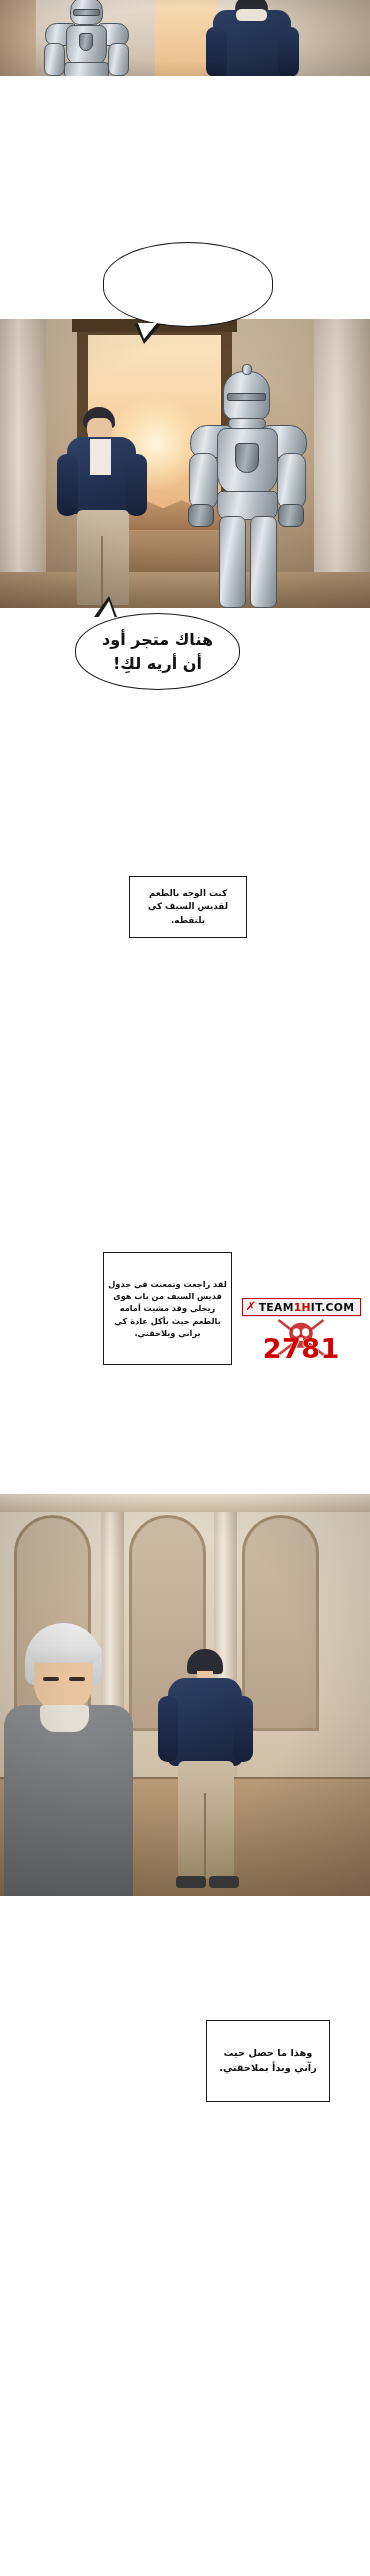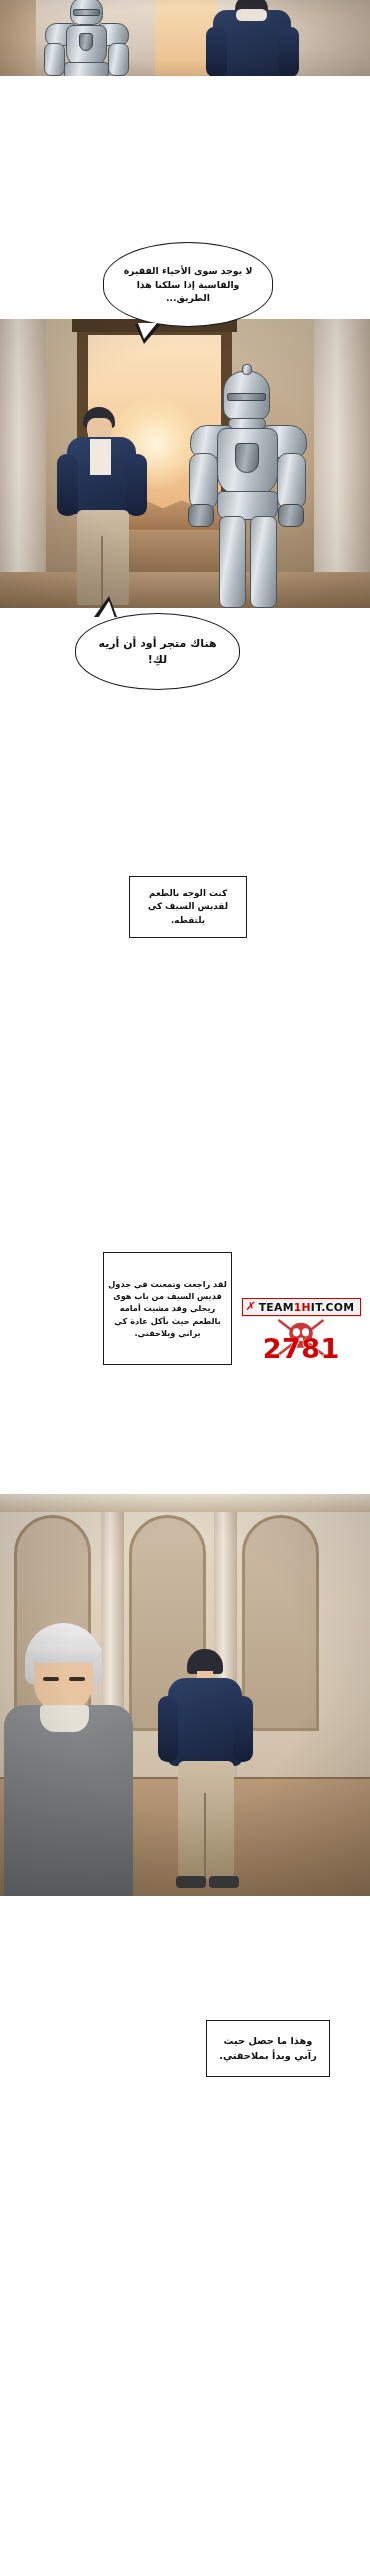--- a/index.html
+++ b/index.html
@@ -215,21 +215,20 @@
       <div class="cloth" style="position:absolute;left:30px;top:14.4px;width:31px;height:11.3px;background:#e9e3d8;border-radius:5.2px;"></div>
       <div class="cloth" style="position:absolute;left:0px;top:32px;width:20.6px;height:50px;background:linear-gradient(#26365a,#16203a);border-radius:8.2px;"></div>
       <div class="cloth" style="position:absolute;left:72px;top:32px;width:20.6px;height:50px;background:linear-gradient(#26365a,#16203a);border-radius:8.2px;"></div>
     </div>
     <div class="vignette"></div>
   </div>
 
   <div class="divider" style="top:76px;"></div>
 
   <div class="bubble" style="left:103px; top:242px; width:170px; height:85px; border-radius:50%/46%;">
-    <span style="font-size:9.3px; max-width:139px;">لا يوجد سوى الأحياء الفقيرة والقاسية إذا سلكنا هذا الطريق...</span>
     <div class="tail" style="left:31px; bottom:-17.5px; border-left:9.3px solid transparent; border-right:17.5px solid transparent; border-top:20.6px solid #1a1a1a;"></div>
     <div class="tail" style="left:34px; bottom:-13px; border-left:6.7px solid transparent; border-right:13.4px solid transparent; border-top:16.5px solid #ffffff;"></div>
   </div>
 
   <div class="panel" style="left:0; top:319px; width:371px; height:289px;">
     <div style="position:absolute;inset:0;background:linear-gradient(#cbb99f 0%,#b79e80 60%,#9b8164 100%);"></div>
 
     <div class="doorway" style="left:88px; top:15.5px; width:134px; height:242px; border-width:0;">
       <div class="sky-gradient"></div>
       <div style="position:absolute;left:20.6px;top:62px;width:93px;height:93px;border-radius:50%;background:radial-gradient(circle,#fff6de 0%,rgba(255,236,190,.5) 45%,rgba(255,236,190,0) 72%);"></div>
@@ -271,21 +270,21 @@
       <div class="arm-part" style="left:34px;top:145px;width:27px;height:92px;border-radius:7.2px;"></div>
       <div class="arm-part" style="left:65px;top:145px;width:27px;height:92px;border-radius:7.2px;"></div>
     </div>
 
     <div class="vignette"></div>
   </div>
 
   <div class="divider" style="top:608px;"></div>
 
   <div class="bubble" style="left:75px; top:613px; width:165px; height:77px; border-radius:50%/48%;">
-    <span style="font-size:11px; max-width:129px;">هناك متجر أود أن أريه لكِ!</span>
+    <span style="font-size:16px; max-width:129px;">هناك متجر أود أن أريه لكِ!</span>
     <div class="tail" style="left:17.5px; top:-18.5px; border-left:15.5px solid transparent; border-right:8.2px solid transparent; border-bottom:21.6px solid #1a1a1a;"></div>
     <div class="tail" style="left:21.6px; top:-13.4px; border-left:11.3px solid transparent; border-right:6.2px solid transparent; border-bottom:17px solid #ffffff;"></div>
   </div>
 
   <div class="caption" style="left:129px; top:876px; width:118px; height:62px;">
     <span style="font-size:8.8px;">كنت الوجه بالطعم لقديس السيف كي يلتقطه.</span>
   </div>
 
   <div class="caption" style="left:103px; top:1252px; width:129px; height:113px;">
     <span style="font-size:8.2px;">لقد راجعت وتمعنت في جدول قديس السيف من باب هوى ريجلي وقد مشيت أمامه بالطعم حيث بأكل عادة كي يراني ويلاحقني.</span>
@@ -350,18 +349,18 @@
       <div style="position:absolute;left:49px;top:144px;width:2.1px;height:87px;background:#87745c;"></div>
       <div style="position:absolute;left:20.6px;top:227px;width:30px;height:12.4px;background:#3a3a3a;border-radius:4.1px;"></div>
       <div style="position:absolute;left:54px;top:227px;width:30px;height:12.4px;background:#3a3a3a;border-radius:4.1px;"></div>
     </div>
 
     <div class="vignette"></div>
   </div>
 
   <div class="divider" style="top:1896px;"></div>
 
-  <div class="caption" style="left:206px; top:2020px; width:124px; height:57px;">
+  <div class="caption" style="left:206px; top:2020px; width:124px; height:82px;">
     <span style="font-size:9.8px;">وهذا ما حصل حيث رآني وبدأ بملاحقتي.</span>
   </div>
 
 </div>
 
 
 </body></html>

